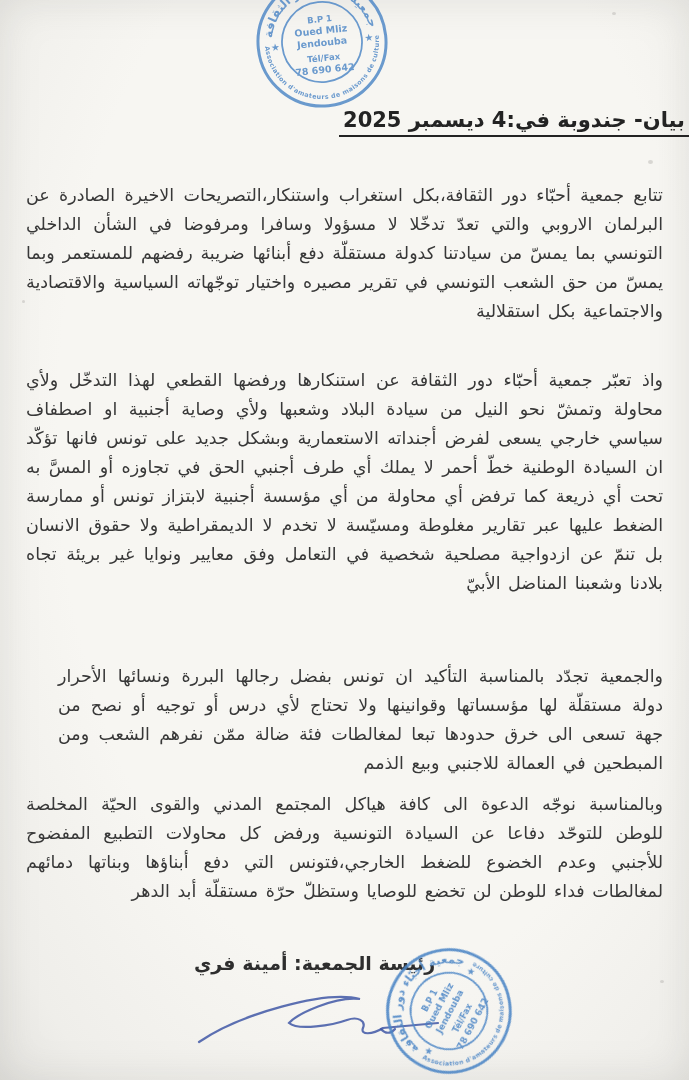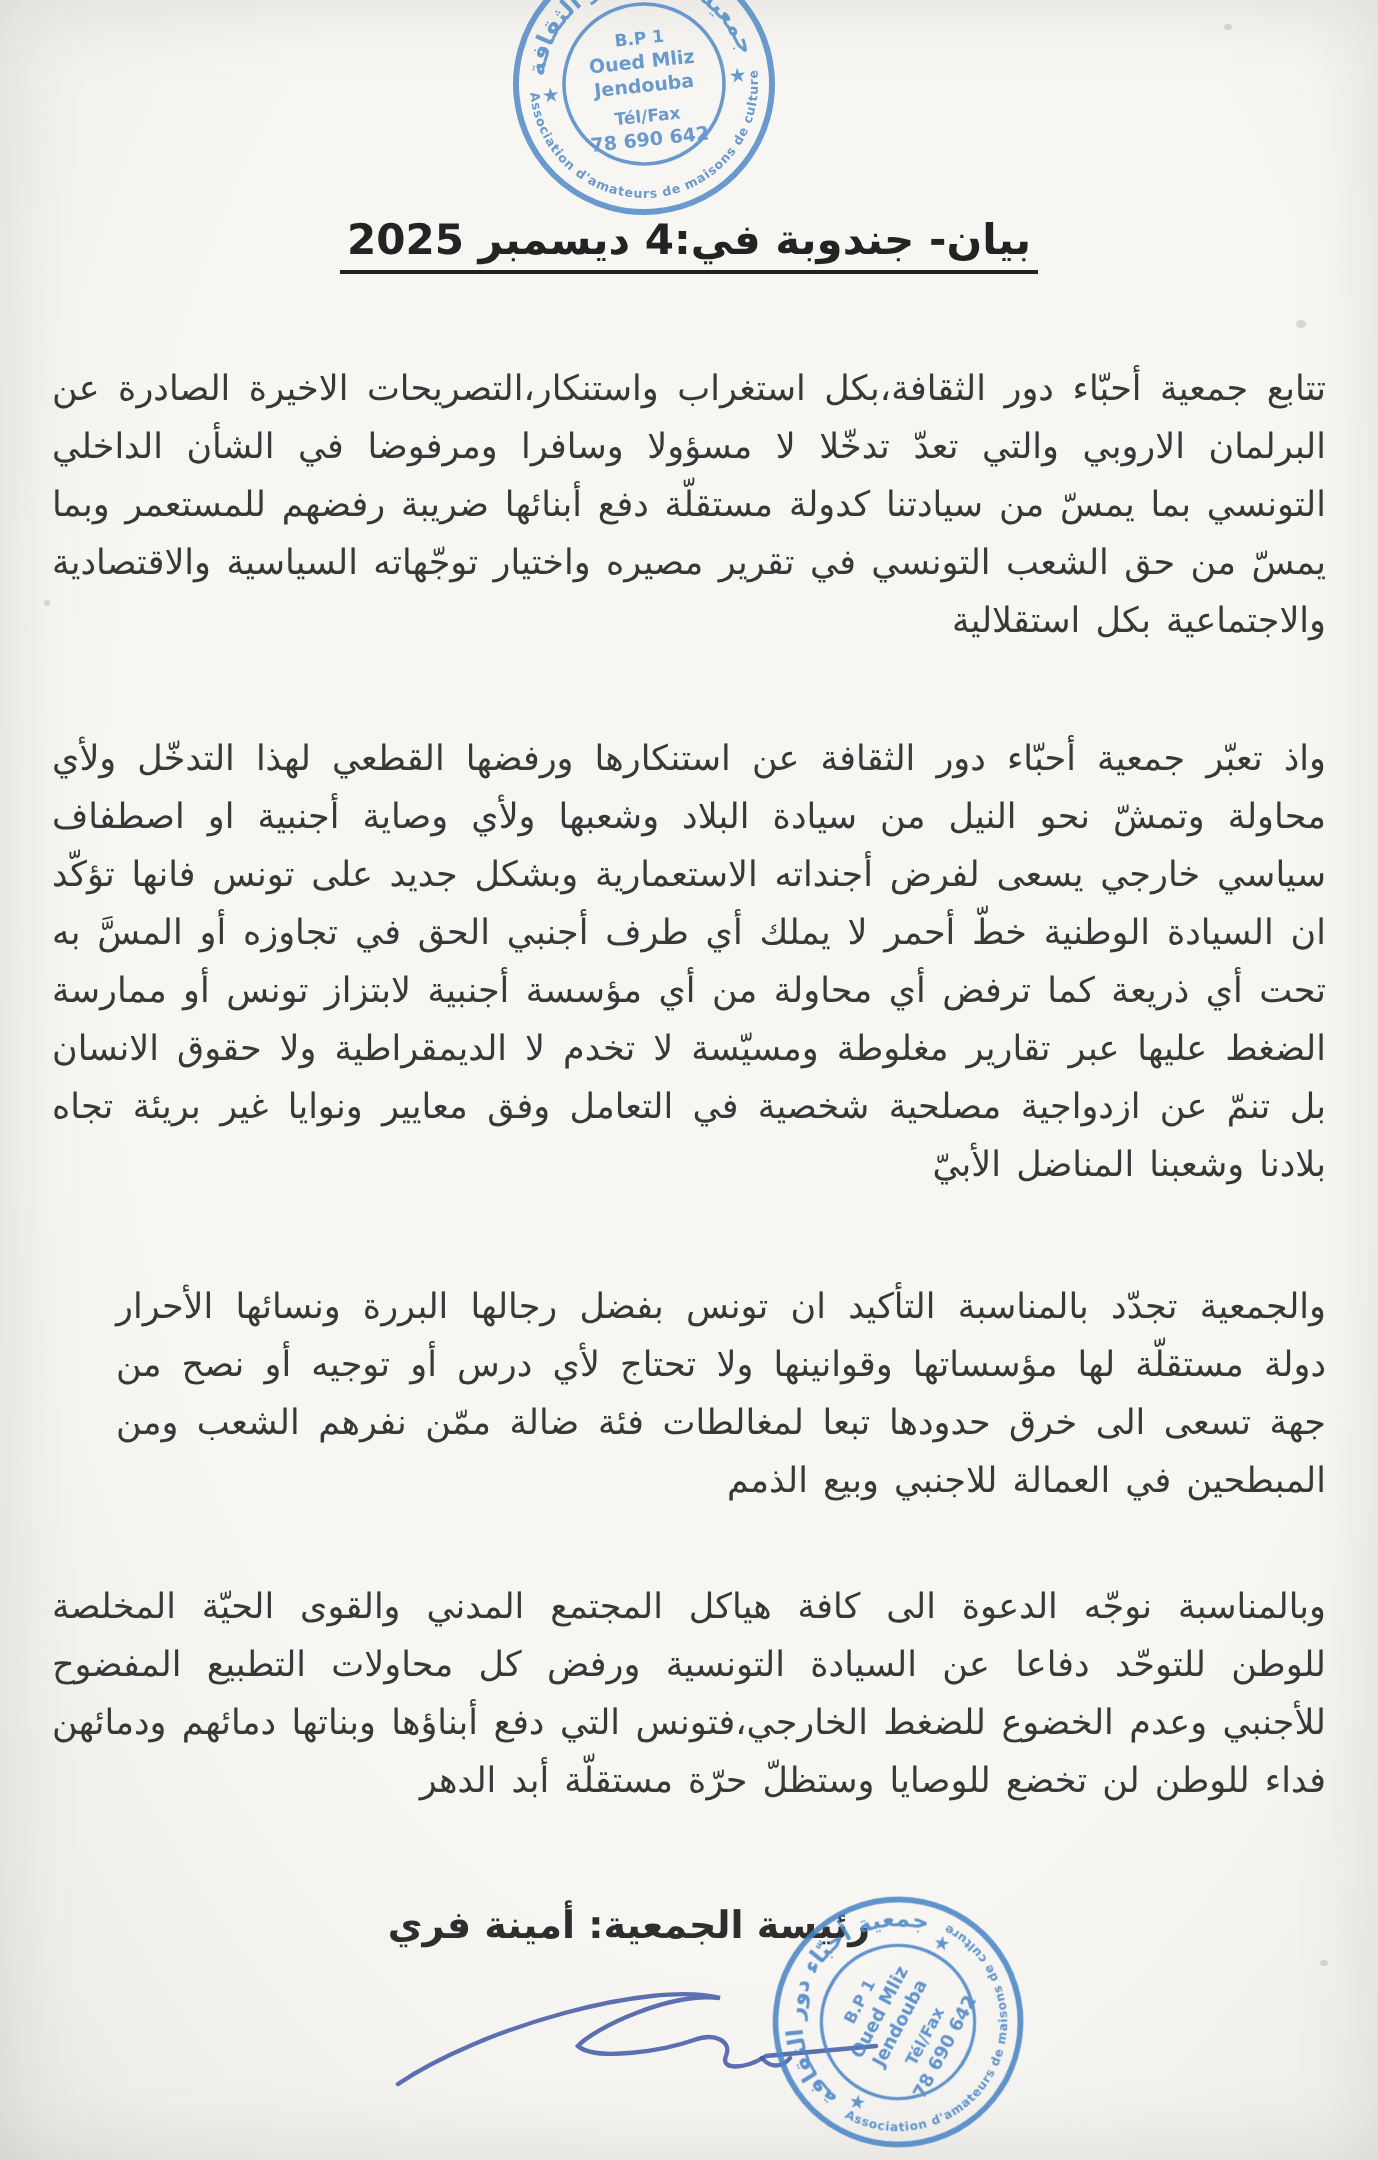--- a/index.html
+++ b/index.html
@@ -10,36 +10,36 @@
     background:
       radial-gradient(ellipse at 55% 40%, #f7f6f2 60%, #efeeea 88%, #e6e5e1 100%);
     box-shadow:inset 0 0 40px rgba(120,120,115,.18);
     overflow:hidden;
     font-family:"DejaVu Sans", sans-serif;
     color:#3a3a3a;
   }
   
   .title{
     position:absolute;top:108px;left:0;right:0;
-    text-align:center;direction:rtl;
+    text-align:right;direction:rtl;
   }
   .title span{
     font-size:21px;font-weight:bold;color:#232323;
     border-bottom:2.5px solid #232323;padding:0 4px 3px;
   }
   
   .para{
     position:absolute;left:26px;right:26px;
     direction:rtl;text-align:justify;
     font-size:17.5px;line-height:29px;color:#383838;
     word-spacing:2px;
   }
   .p1{top:163px;}
   .p2{top:348px;}
-  .p3{top:622px;margin-left:32px;}
+  .p3{top:644px;margin-left:32px;}
   .p4{top:772px;}
   
   .sig{
     position:absolute;left:0;right:60px;
     direction:rtl;text-align:center;
     font-weight:bold;color:#2e2e2e;
   }
   .sig1{top:918px;font-size:16.5px;}
   .sig2{top:952px;font-size:19px;}
   .scribble{position:absolute;left:185px;top:982px;width:265px;height:85px;}
@@ -82,21 +82,21 @@
     <text class="ctr" x="0" y="31" text-anchor="middle">78 690 642</text>
   </svg>
 
   <div class="title">
     <span>بيان- جندوبة في:4 ديسمبر 2025</span>
   </div>
 
   <p class="para p1">تتابع جمعية أحبّاء دور الثقافة،بكل استغراب واستنكار،التصريحات الاخيرة الصادرة عن البرلمان الاروبي والتي تعدّ تدخّلا لا مسؤولا وسافرا ومرفوضا في الشأن الداخلي التونسي بما يمسّ من سيادتنا كدولة مستقلّة دفع أبنائها ضريبة رفضهم للمستعمر وبما يمسّ من حق الشعب التونسي في تقرير مصيره واختيار توجّهاته السياسية والاقتصادية والاجتماعية بكل استقلالية</p>
   <p class="para p2">واذ تعبّر جمعية أحبّاء دور الثقافة عن استنكارها ورفضها القطعي لهذا التدخّل ولأي محاولة وتمشّ نحو النيل من سيادة البلاد وشعبها ولأي وصاية أجنبية او اصطفاف سياسي خارجي يسعى لفرض أجنداته الاستعمارية وبشكل جديد على تونس فانها تؤكّد ان السيادة الوطنية خطّ أحمر لا يملك أي طرف أجنبي الحق في تجاوزه أو المسَّ به تحت أي ذريعة كما ترفض أي محاولة من أي مؤسسة أجنبية لابتزاز تونس أو ممارسة الضغط عليها عبر تقارير مغلوطة ومسيّسة لا تخدم لا الديمقراطية ولا حقوق الانسان بل تنمّ عن ازدواجية مصلحية شخصية في التعامل وفق معايير ونوايا غير بريئة تجاه بلادنا وشعبنا المناضل الأبيّ</p>
   <p class="para p3">والجمعية تجدّد بالمناسبة التأكيد ان تونس بفضل رجالها البررة ونسائها الأحرار دولة مستقلّة لها مؤسساتها وقوانينها ولا تحتاج لأي درس أو توجيه أو نصح من جهة تسعى الى خرق حدودها تبعا لمغالطات فئة ضالة ممّن نفرهم الشعب ومن المبطحين في العمالة للاجنبي وبيع الذمم</p>
-  <p class="para p4">وبالمناسبة نوجّه الدعوة الى كافة هياكل المجتمع المدني والقوى الحيّة المخلصة للوطن للتوحّد دفاعا عن السيادة التونسية ورفض كل محاولات التطبيع المفضوح للأجنبي وعدم الخضوع للضغط الخارجي،فتونس التي دفع أبناؤها وبناتها دمائهم ودمائهن فداء للوطن لن تخضع للوصايا وستظلّ حرّة مستقلّة أبد الدهر</p>
+  <p class="para p4">وبالمناسبة نوجّه الدعوة الى كافة هياكل المجتمع المدني والقوى الحيّة المخلصة للوطن للتوحّد دفاعا عن السيادة التونسية ورفض كل محاولات التطبيع المفضوح للأجنبي وعدم الخضوع للضغط الخارجي،فتونس التي دفع أبناؤها وبناتها دمائهم لمغالطات فداء للوطن لن تخضع للوصايا وستظلّ حرّة مستقلّة أبد الدهر</p>
 
   <div class="sig sig2">رئيسة الجمعية: أمينة فري</div>
 
   <svg class="scribble" viewBox="0 0 265 85">
     <path d="M 14 60 C 55 32, 140 8, 175 17 C 150 14, 112 32, 104 41 C 113 49, 148 43, 162 38 C 173 34, 181 39, 178 46 C 175 53, 187 53, 198 46 L 253 41"></path>
     <path d="M 196 47 C 200 52, 206 52, 210 47"></path>
   </svg>
 
   <svg class="stamp stamp-bottom" viewBox="-70 -70 140 140">
     <defs>

